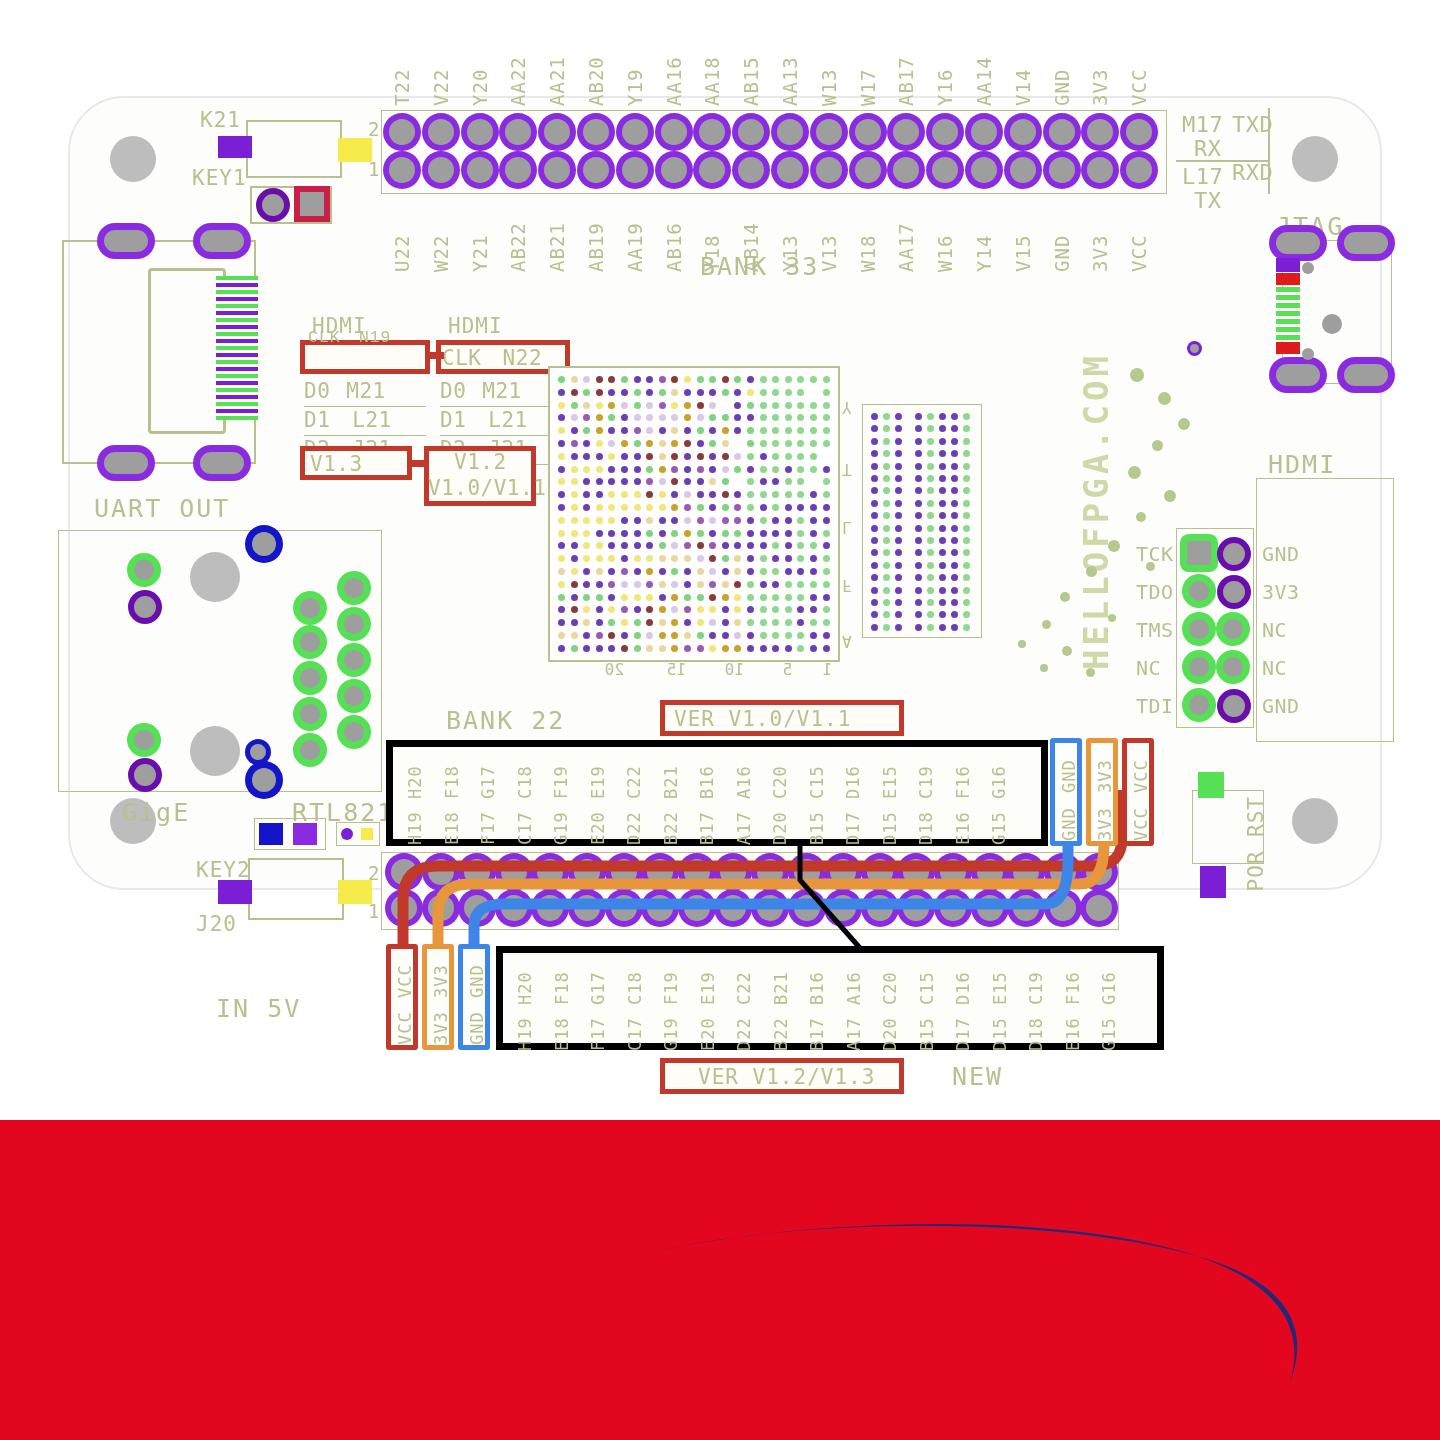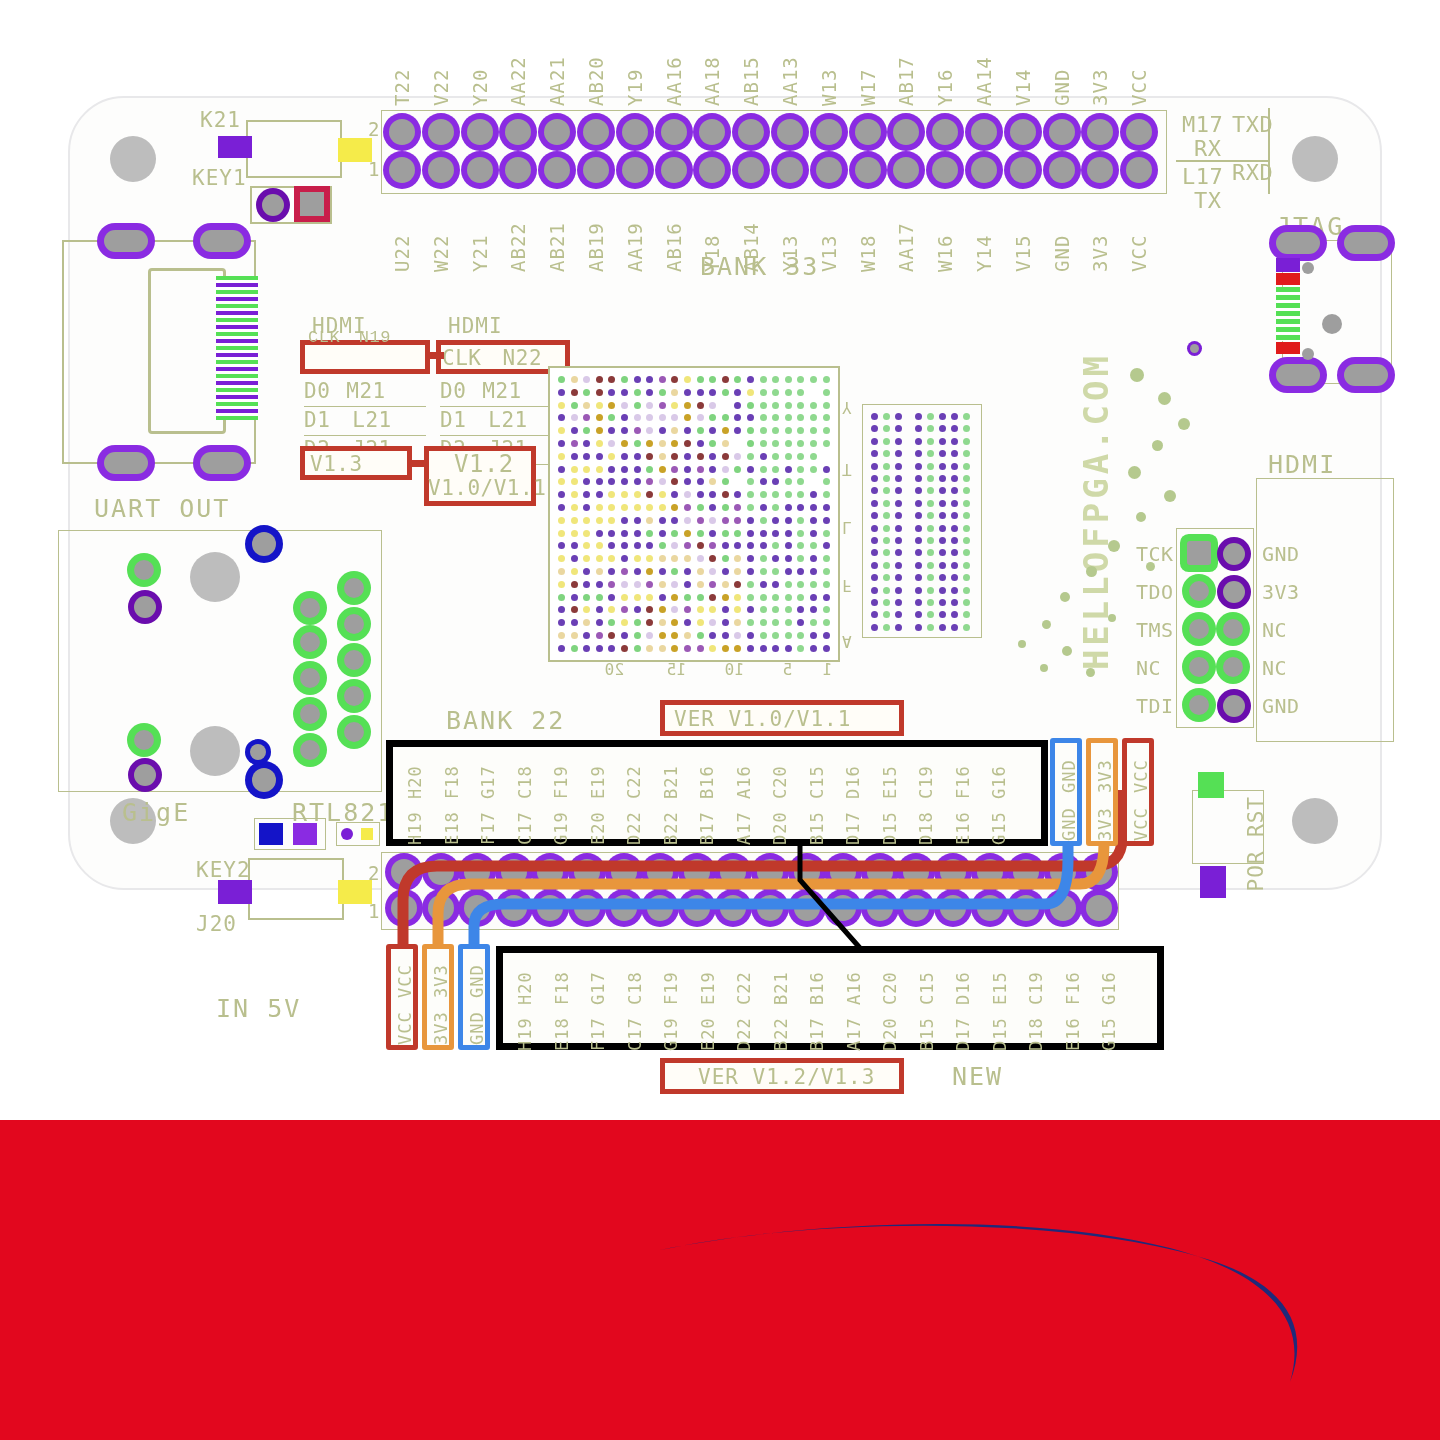--- a/index.html
+++ b/index.html
@@ -213,21 +213,21 @@
   <div class="abs" style="left:440px;top:378px;width:124px;">
     <div style="border-bottom:1.5px solid #b9bf8e;padding:1px 0 3px 0;"><span class="txt" style="position:static;font-size:21px;">D0</span><span class="txt" style="position:static;font-size:21px;margin-left:16px;">M21</span></div>
     <div style="border-bottom:1.5px solid #b9bf8e;padding:1px 0 3px 0;"><span class="txt" style="position:static;font-size:21px;">D1</span><span class="txt" style="position:static;font-size:21px;margin-left:22px;">L21</span></div>
     <div style="border-bottom:1.5px solid #b9bf8e;padding:1px 0 3px 0;"><span class="txt" style="position:static;font-size:21px;">D2</span><span class="txt" style="position:static;font-size:21px;margin-left:22px;">J21</span></div>
   </div>
 
   <div class="rbox" style="left:300px;top:446px;width:112px;height:34px;"></div>
   <div class="txt" style="left:310px;top:452px;font-size:21px;">V1.3</div>
   <div class="rline" style="left:408px;top:460px;width:22px;"></div>
   <div class="rbox" style="left:424px;top:446px;width:112px;height:60px;"></div>
-  <div class="txt" style="left:454px;top:450px;font-size:24px;">V1.2</div>
+  <div class="txt" style="left:454px;top:450px;font-size:21px;">V1.2</div>
   <div class="txt" style="left:428px;top:476px;font-size:21px;">V1.0/V1.1</div>
 
   <div id="bga">
       <div class="bgadot" style="left:8px;top:8px;background:#7fd47f;"></div>
       <div class="bgadot" style="left:20.6px;top:8px;background:#ead7a0;"></div>
       <div class="bgadot" style="left:33.2px;top:8px;background:#d9c9e8;"></div>
       <div class="bgadot" style="left:45.8px;top:8px;background:#8b3a3a;"></div>
       <div class="bgadot" style="left:58.4px;top:8px;background:#8b3a3a;"></div>
       <div class="bgadot" style="left:71px;top:8px;background:#7fd47f;"></div>
       <div class="bgadot" style="left:83.6px;top:8px;background:#6a3fb5;"></div>

